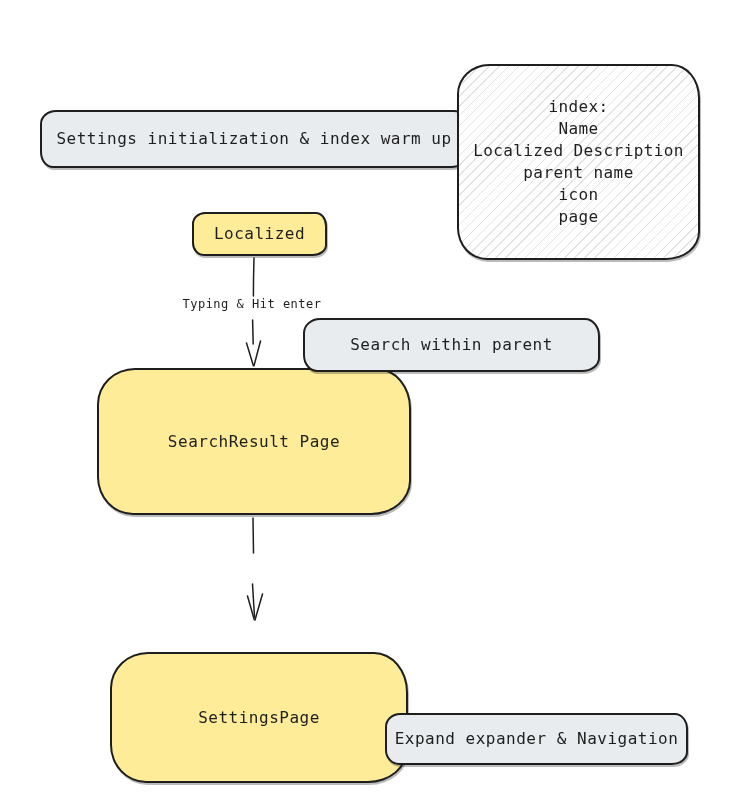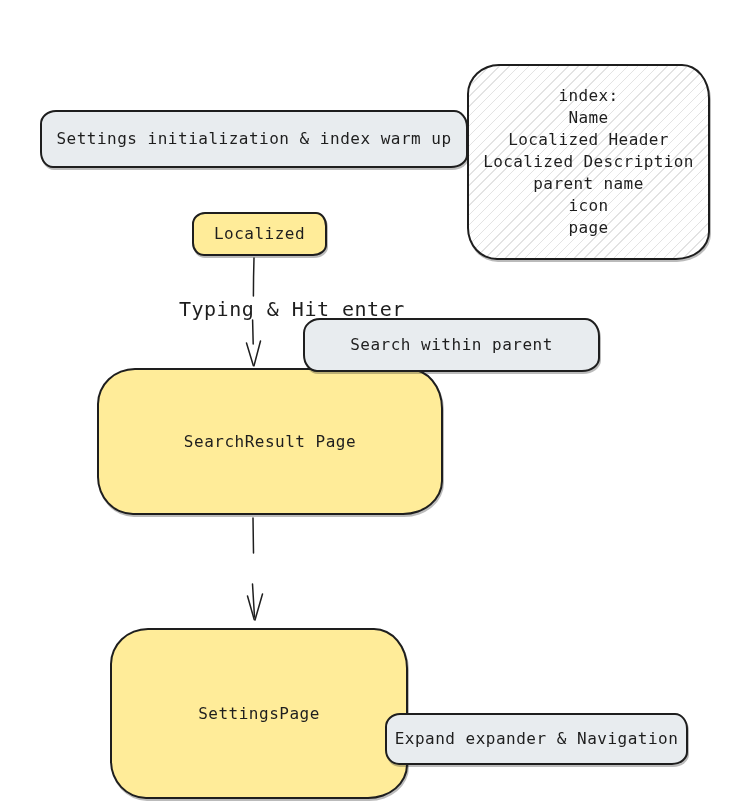--- a/index.html
+++ b/index.html
@@ -38,44 +38,43 @@
       var(--hatch, #e3e3e3) 0px,
       var(--hatch, #e3e3e3) 1px,
       transparent 1px,
       transparent 7px
     );
   }
 
   
   #settings-init { left: 40px;  top: 110px; width: 428px; height: 58px;
                    border-radius: 16px 14px 17px 13px / 14px 17px 13px 16px; }
-  #index-note    { left: 467px; top: 64px;  width: 243px; height: 196px;
+  #index-note    { left: 457px; top: 64px;  width: 243px; height: 196px;
                    border-radius: 32px 28px 34px 30px / 30px 34px 28px 32px; z-index: 3; }
   #search-box    { left: 192px; top: 212px; width: 135px; height: 44px;
                    border-radius: 13px 11px 14px 12px / 12px 14px 11px 13px; }
   #search-within { left: 303px; top: 318px; width: 297px; height: 54px;
                    border-radius: 17px 15px 18px 14px / 15px 18px 14px 17px; z-index: 3; }
-  #search-result { left: 97px;  top: 368px; width: 346px; height: 147px;
+  #search-result { left: 97px;  top: 368px; width: 314px; height: 147px;
                    border-radius: 38px 34px 40px 36px / 36px 40px 34px 38px; z-index: 2; }
-  #settings-page { left: 110px; top: 628px; width: 298px; height: 171px;
+  #settings-page { left: 110px; top: 652px; width: 298px; height: 131px;
                    border-radius: 38px 34px 40px 36px / 36px 40px 34px 38px; z-index: 2; }
   #expand-nav    { left: 385px; top: 713px; width: 303px; height: 52px;
                    border-radius: 15px 13px 16px 14px / 14px 16px 13px 15px; z-index: 3; }
 
   .note-lines { width: 100%; }
   .note-line  { font-size: 16px; line-height: 22px; letter-spacing: 0.4px; }
 
   .edge-label {
     position: absolute;
-    font-size: 20px;
+    font-size: 12px;
     letter-spacing: 0.5px;
     white-space: nowrap;
     text-align: center;
     z-index: 4;
-    margin-left: 20px;
   }
   #typing-label { left: 159px; top: 297px; width: 186px; }
   #click-label  { left: 183px; top: 559px; width: 146px; }
 
   .arrow-layer {
     position: absolute;
     left: 0; top: 0;
     width: 750px; height: 806px;
     z-index: 1;
     pointer-events: none;
@@ -108,21 +107,20 @@
   </svg>
 
   <div class="node gray" id="settings-init">
     <span>Settings initialization &amp; index warm up</span>
   </div>
 
   <div class="node hatched" id="index-note">
     <div class="note-lines">
       <div class="note-line">index:</div>
       <div class="note-line">Name</div>
-      <div class="note-line">Localized Header</div>
       <div class="note-line">Localized Description</div>
       <div class="note-line">parent name</div>
       <div class="note-line">icon</div>
       <div class="note-line">page</div>
     </div>
   </div>
 
   <div class="node yellow" id="search-box">
     <span>Localized</span>
   </div>

